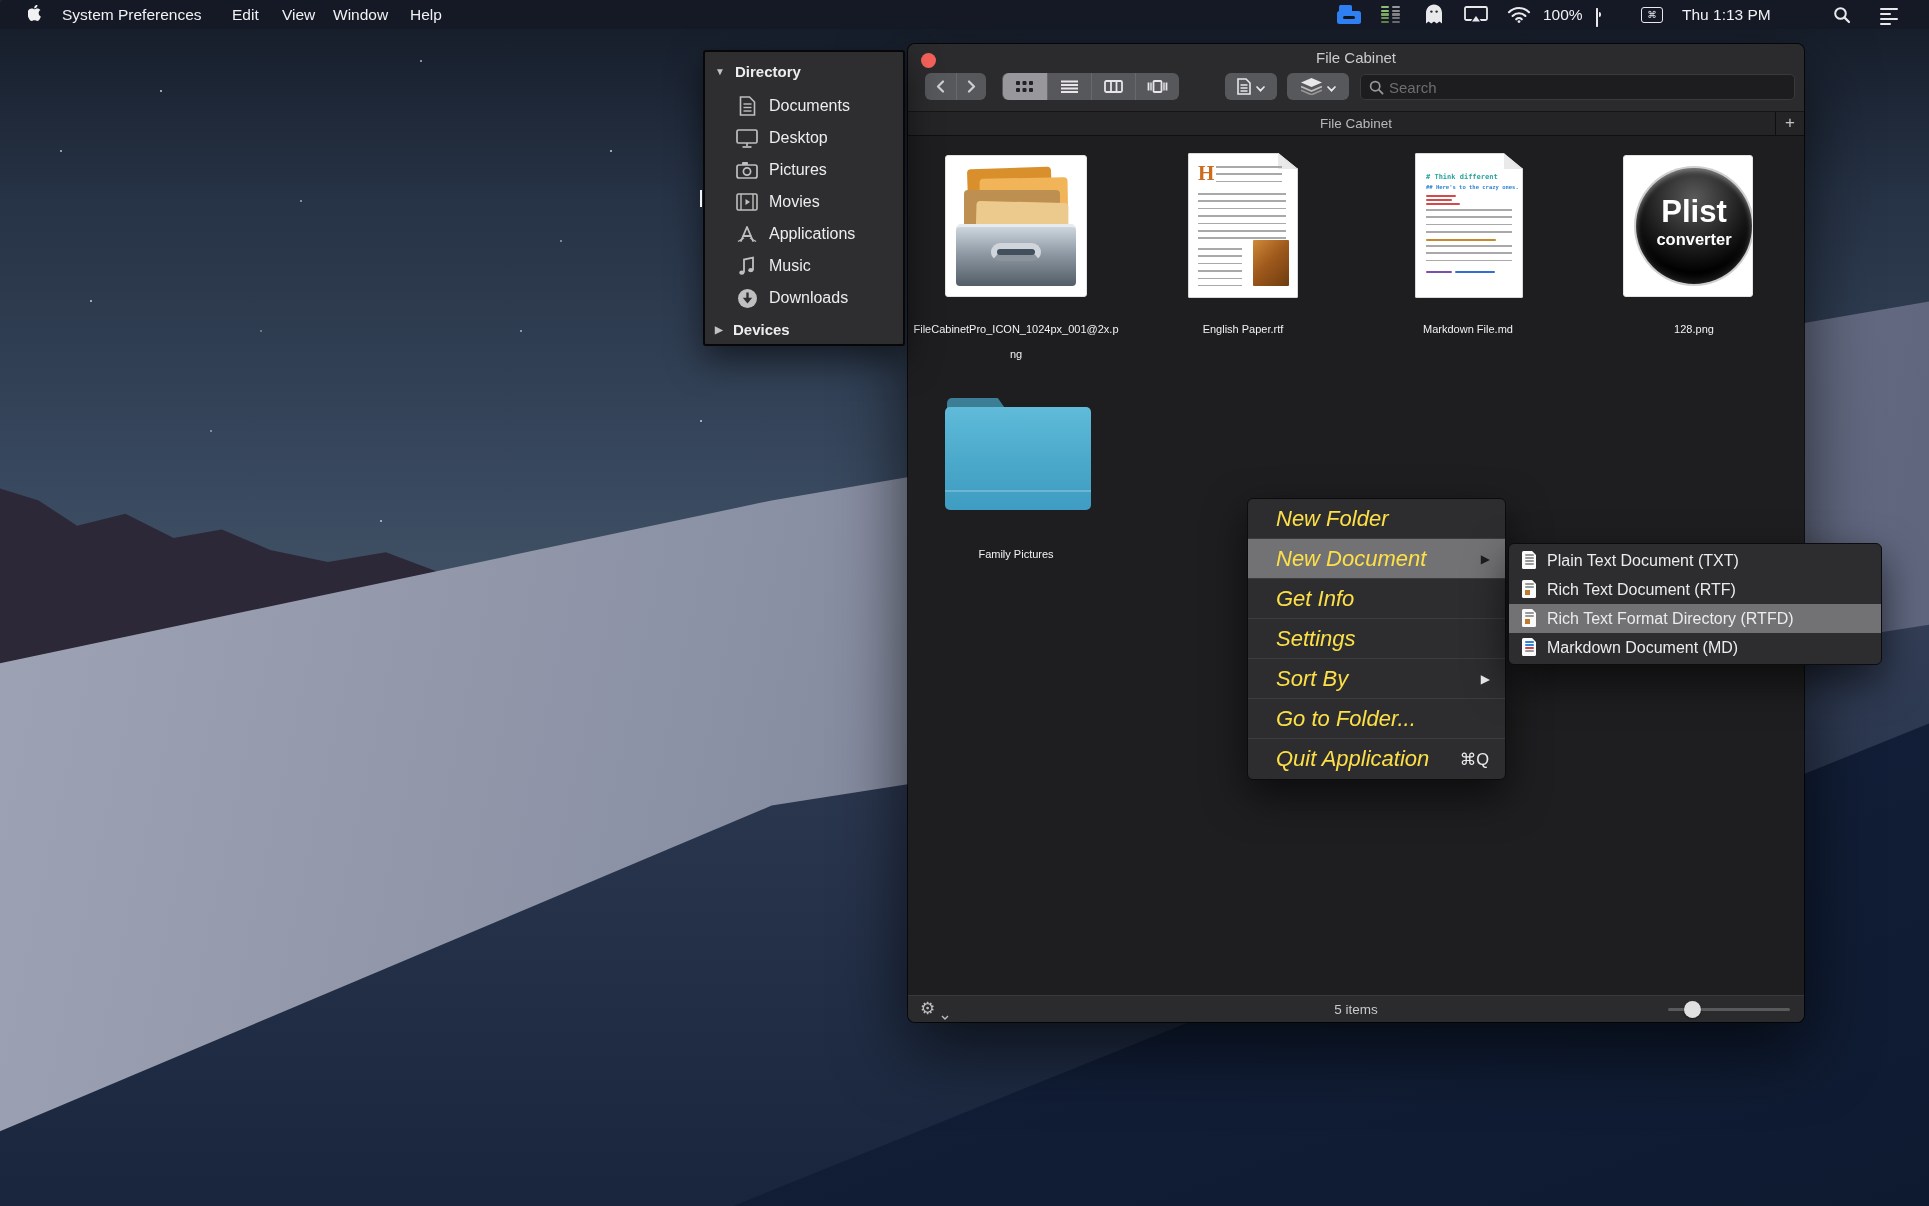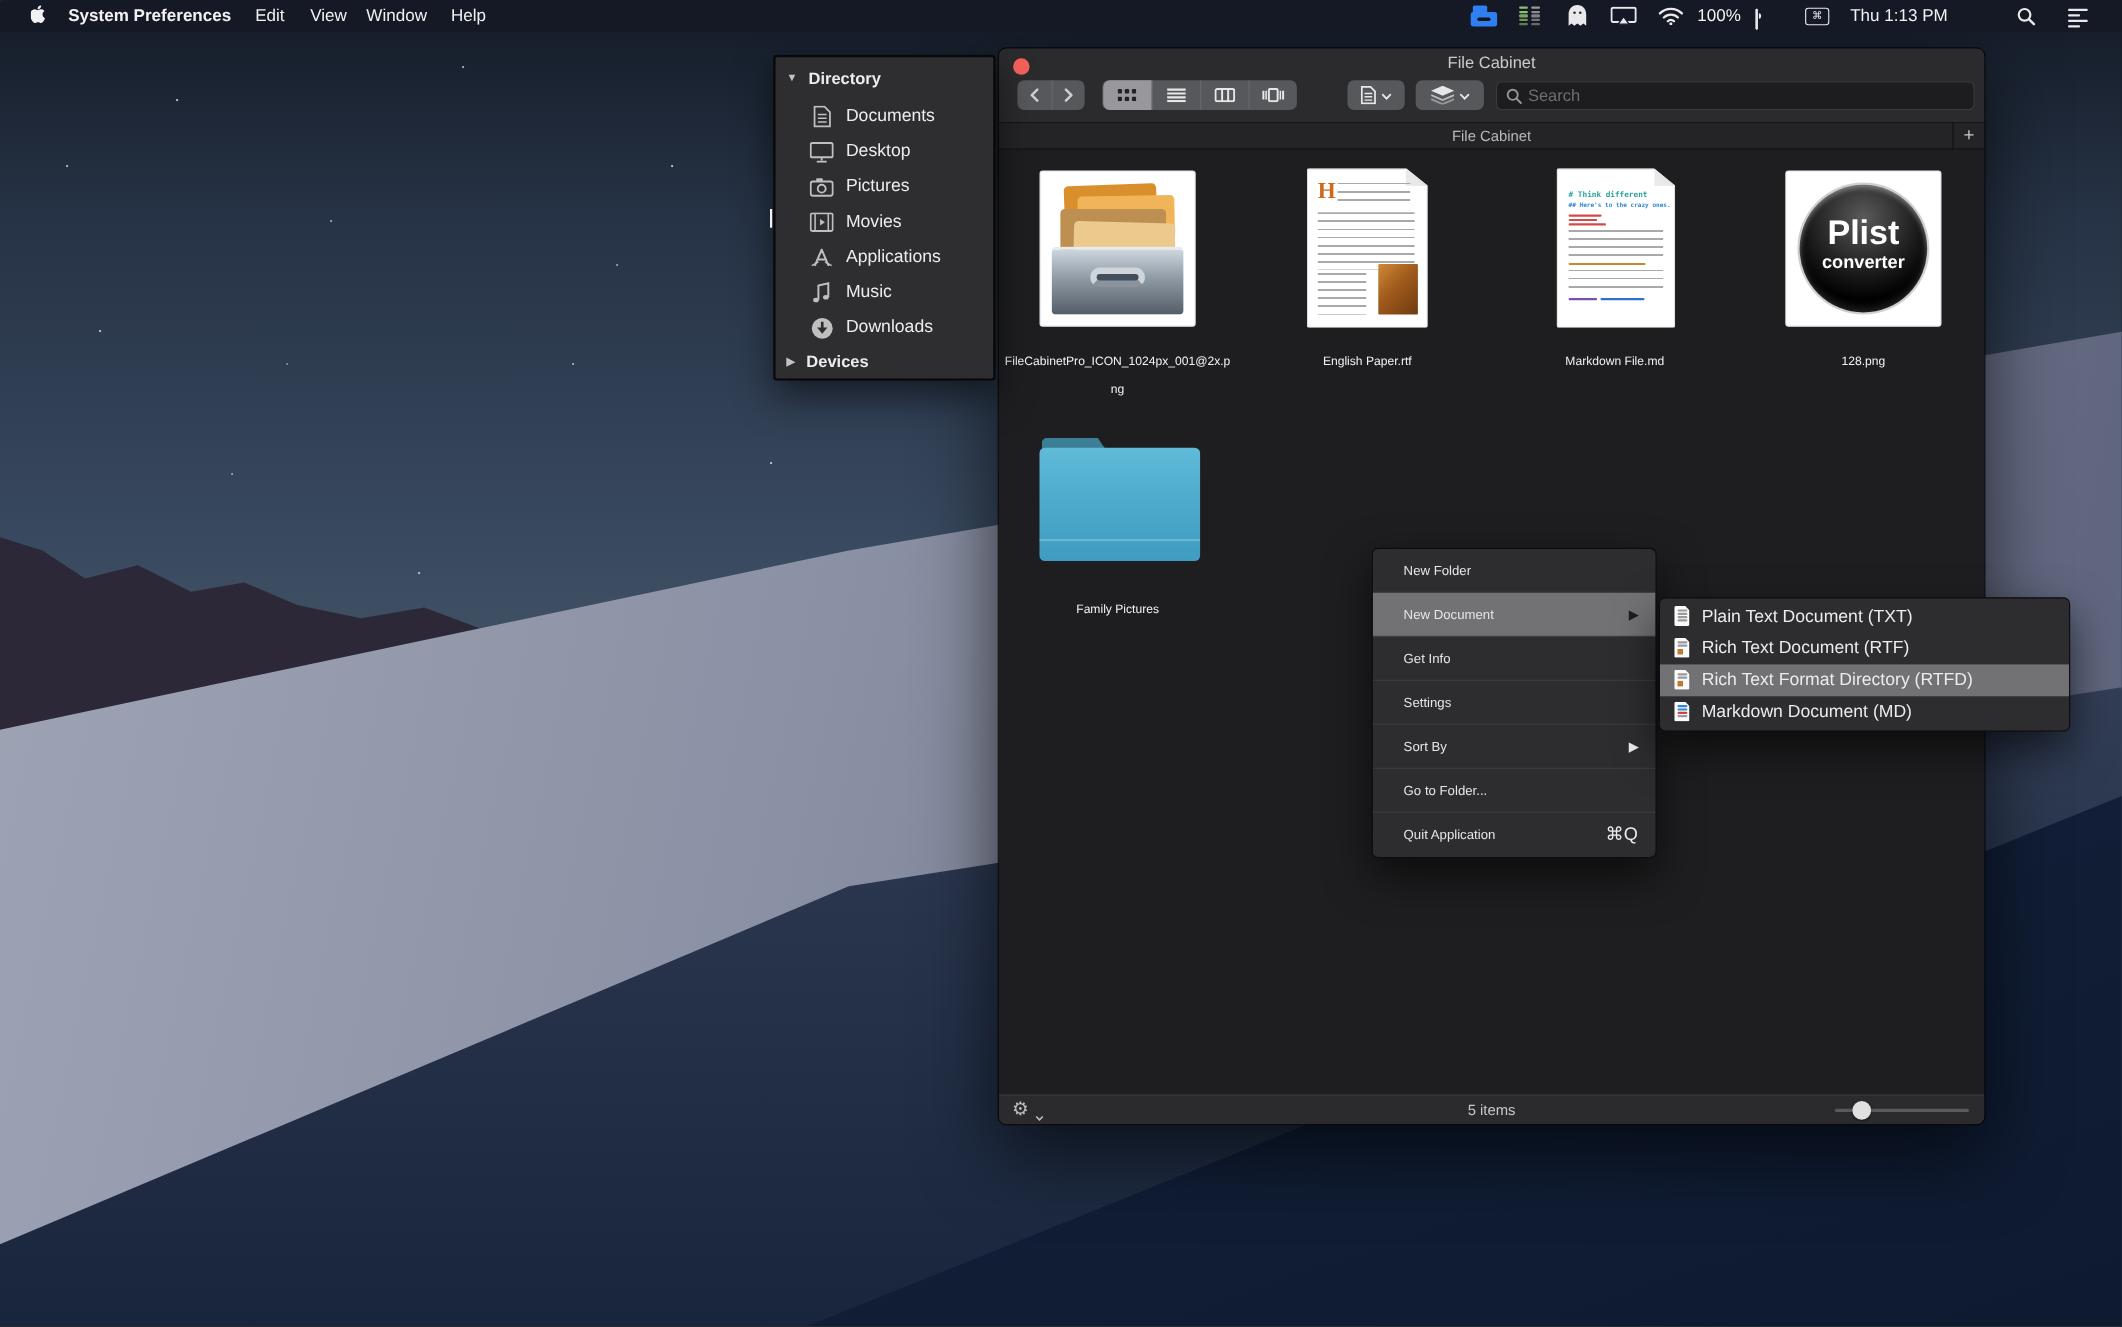--- a/index.html
+++ b/index.html
@@ -25,21 +25,21 @@
     background:linear-gradient(180deg,#565d75 0%,#2c3850 62%,#18253c 100%);
     clip-path:polygon(0 93.8%, 40% 66.8%, 100% 51.8%, 100% 100%, 0 100%); }
   .dune-dark { left:0; top:0; width:100%; height:100%;
     background:linear-gradient(160deg,#1d2d4a 0%,#13203a 60%,#0e1a30 100%);
     clip-path:polygon(38% 100%, 100% 60%, 100% 100%); }
 
   
   .menubar { left:0; top:0; width:100%; height:29px; background:rgba(21,26,38,.94); color:#f1f1f3;
     font-size:15.5px; z-index:40; }
   .menubar span.mtxt { position:absolute; top:0; line-height:29px; }
-  .bold { font-weight:bold; }
+  .bold { font-weight:normal; }
   .mico { position:absolute; }
   .batt { width:23px; height:12px; border:1px solid #e9e9ec; border-radius:3px; position:relative; background:#e9e9ec; }
   .batt:after { content:""; position:absolute; right:-4px; top:3px; width:2.5px; height:5px; background:#e9e9ec; border-radius:0 2px 2px 0; }
   .kbd { width:22px; height:16px; border:1.5px solid #e9e9ec; border-radius:3px; color:#e9e9ec;
     font-size:9.5px; text-align:center; line-height:13px; letter-spacing:0; }
   .statbars { display:flex; gap:3px; }
   .statcol { display:flex; flex-direction:column; gap:1.5px; }
   .statcol i { display:block; width:8px; height:2.2px; border-radius:1px; }
   .nclines i { display:block; height:2.3px; background:#e9e9ec; border-radius:1px; margin-bottom:2.6px; }
 
@@ -111,21 +111,21 @@
   .item-count { left:0; top:0; width:100%; text-align:center; line-height:27px; font-size:13.5px; color:#c8c8ca; }
   .slider { right:14px; top:12px; width:122px; height:3px; background:#5a5a5d; border-radius:2px; }
   .slider .thumb { position:absolute; left:16px; top:-7px; width:17px; height:17px; border-radius:50%; background:#e0e0e0;
     box-shadow:0 1px 2px rgba(0,0,0,.5); }
 
   
   .ctxmenu { left:1247px; top:498px; width:259px; background:#2d2d30; border:1px solid #0c0c0e; border-radius:6px;
     box-shadow:0 16px 40px rgba(0,0,0,.6); z-index:50; overflow:hidden; }
   .mi { position:relative; height:40px; border-bottom:1px solid #3c3c3f; }
   .mi:last-child { border-bottom:none; }
-  .mi .lbl { position:absolute; left:28px; line-height:40px; font-size:12px; color:#e5e5e5; }
+  .mi .lbl { position:absolute; left:28px; line-height:40px; font-size:22px; color:#fde047;font-style:italic; }
   .mi .arrow { position:absolute; right:15px; line-height:40px; font-size:12px; color:#ececee; }
   .mi .short { position:absolute; right:16px; line-height:40px; font-size:16.5px; color:#ececee; }
   .mi.hl { background:#727275; }
   .mi.hl .arrow { color:#1d1d1d; }
   .submenu { left:1508px; top:543px; width:374px; background:#2d2d30; border:1px solid #0c0c0e; border-radius:6px;
     box-shadow:0 16px 40px rgba(0,0,0,.6); z-index:55; padding:2px 0; overflow:hidden; }
   .smi { position:relative; height:29px;padding-left:16px; }
   .smi .lbl { position:absolute; left:38px; line-height:29px; font-size:16px; color:#ececee; }
   .smi.hl { background:#727275; }
   .minidoc { position:absolute; left:13px; top:5px; width:14px; height:18px; background:#fbfbfb; border-radius:1.5px;
@@ -435,21 +435,21 @@
       <div class="mdl" style="left:11px;top:46px;width:26px;height:1.6px;background:#d24a4a;"></div>
       <div class="mdl" style="left:11px;top:50px;width:34px;height:1.6px;background:#d24a4a;"></div>
       <div class="tlines" style="left:11px;top:56px;width:86px;height:26px;"></div>
       <div class="mdl" style="left:11px;top:86px;width:70px;height:1.8px;background:#c48a2f;"></div>
       <div class="tlines" style="left:11px;top:92px;width:86px;height:22px;"></div>
       <div class="mdl" style="left:11px;top:118px;width:26px;height:1.8px;background:#7a4fb0;"></div>
       <div class="mdl" style="left:40px;top:118px;width:40px;height:1.8px;background:#2f6fd4;"></div>
     </div>
     <div class="flabel" style="left:460px;top:273px;width:200px;">Markdown File.md</div>
 
-    <div class="abs whitecard" style="left:715px;top:111px;width:142px;height:142px;padding-left:35px;">
+    <div class="abs whitecard" style="left:715px;top:111px;width:130px;height:142px;padding-left:35px;">
       <div class="plist-circle">
         <div class="plist-t1">Plist</div>
         <div class="plist-t2">converter</div>
       </div>
     </div>
     <div class="flabel" style="left:686px;top:273px;width:200px;">128.png</div>
 
     <div class="abs folder-icon" style="left:37px;top:354px;width:146px;height:112px;">
       <div class="tab"></div>
       <div class="body"></div>

